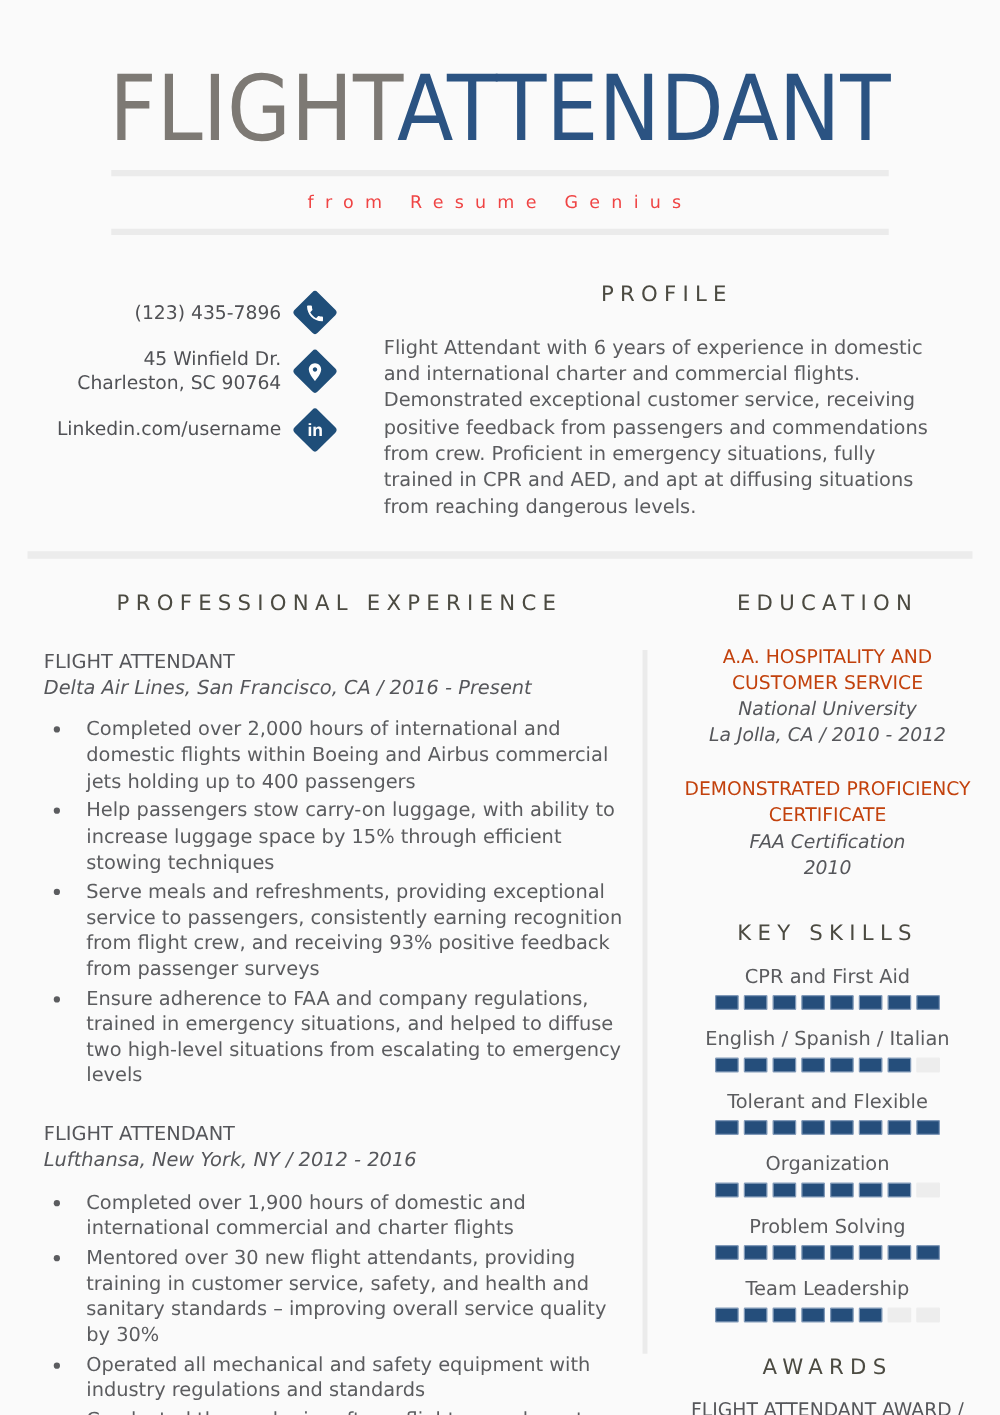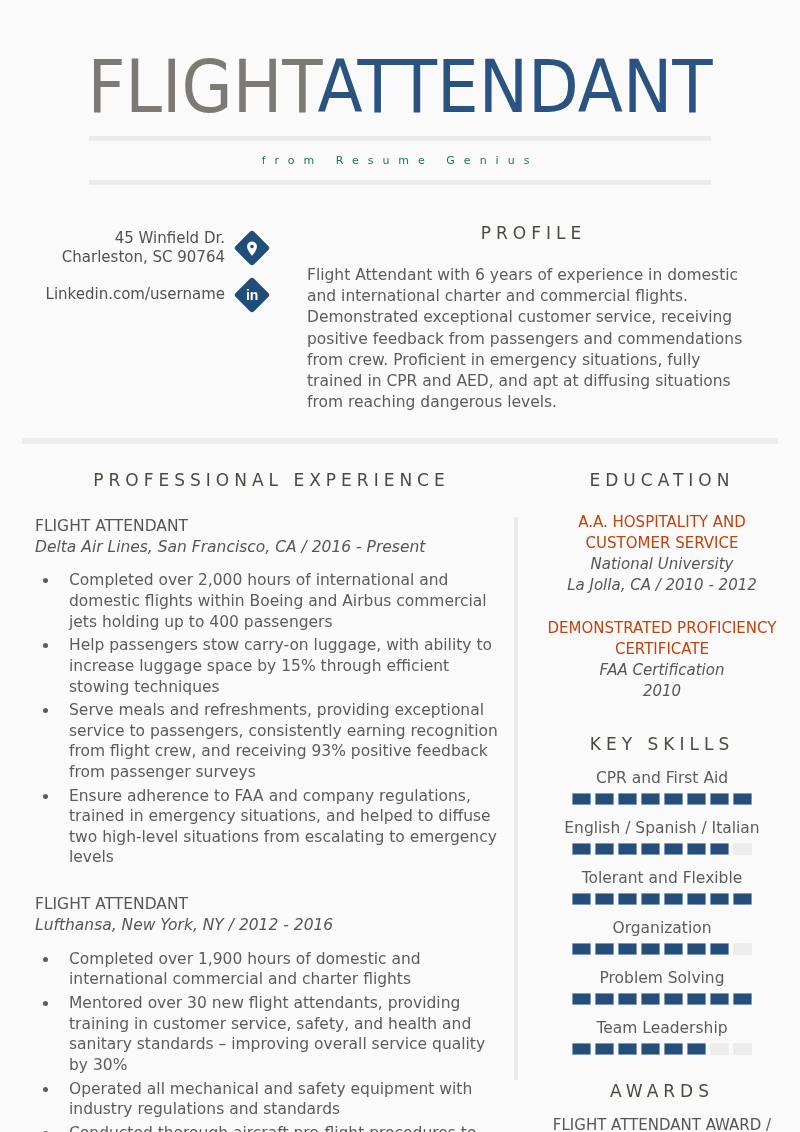--- a/index.html
+++ b/index.html
@@ -21,21 +21,21 @@
     display: inline-block; transform: scaleY(1.1); transform-origin: center bottom;
     font-weight: 500;
   }
   .big-title .t-gray { color: #7d7974; }
   .big-title .t-blue { color: #2b5382; }
   .rule { background: #ebebeb; height: 5px; width: 622px; margin: 0 auto; }
   .rule-top { margin-top: 12px; }
   .rule-bottom { margin-top: 13px; }
   .tagline {
     margin-top: 13px;
-    font-size: 11px; letter-spacing: 9px; color: #15803d; font-weight: 500;
+    font-size: 14px; letter-spacing: 9px; color: #ef4444; font-weight: 500;
   }
 
   
   .top-row { display: flex; margin-top: 36px; padding: 0 22px; }
   .contact-col { width: 248px; flex: none; padding-top: 8px; }
   .contact-row {
     display: flex; justify-content: flex-end; align-items: center;
     margin-bottom: 10px; min-height: 36px;
   }
   .contact-text { font-size: 15px; color: #505155; text-align: right; line-height: 1.25; }
@@ -99,20 +99,30 @@
       <span class="t-gray">FLIGHT</span><span class="t-blue">ATTENDANT</span>
     </div>
     <div class="rule rule-top"></div>
     <div class="tagline">from Resume Genius</div>
     <div class="rule rule-bottom"></div>
   </div>
 
   <div class="top-row">
     <div class="contact-col">
 
+      <div class="contact-row">
+        <div class="contact-text">(123) 435-7896</div>
+        <div class="diamond">
+          <span class="glyph">
+            <svg viewBox="0 0 24 24" fill="#ffffff">
+                <path d="M6.62 10.79c1.44 2.83 3.76 5.14 6.59 6.59l2.2-2.21c.27-.27.67-.36 1.02-.24 1.12.37 2.33.57 3.57.57.55 0 1 .45 1 1V20c0 .55-.45 1-1 1-9.39 0-17-7.61-17-17 0-.55.45-1 1-1h3.5c.55 0 1 .45 1 1 0 1.25.2 2.45.57 3.57.11.35.03.74-.25 1.02l-2.2 2.2z"></path>
+              </svg>
+          </span>
+        </div>
+      </div>
 
 
       <div class="contact-row">
         <div class="contact-text">
           <div>45 Winfield Dr.</div>
           <div>Charleston, SC 90764</div>
         </div>
         <div class="diamond">
           <span class="glyph">
             <svg viewBox="0 0 24 24" fill="#ffffff">

